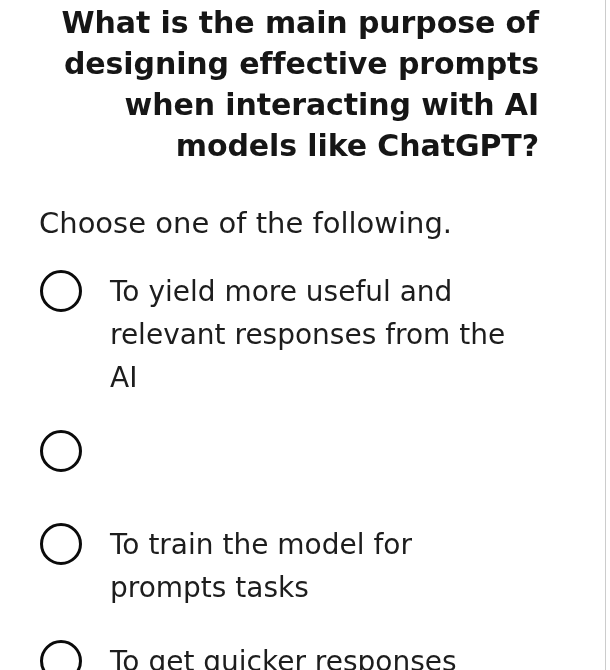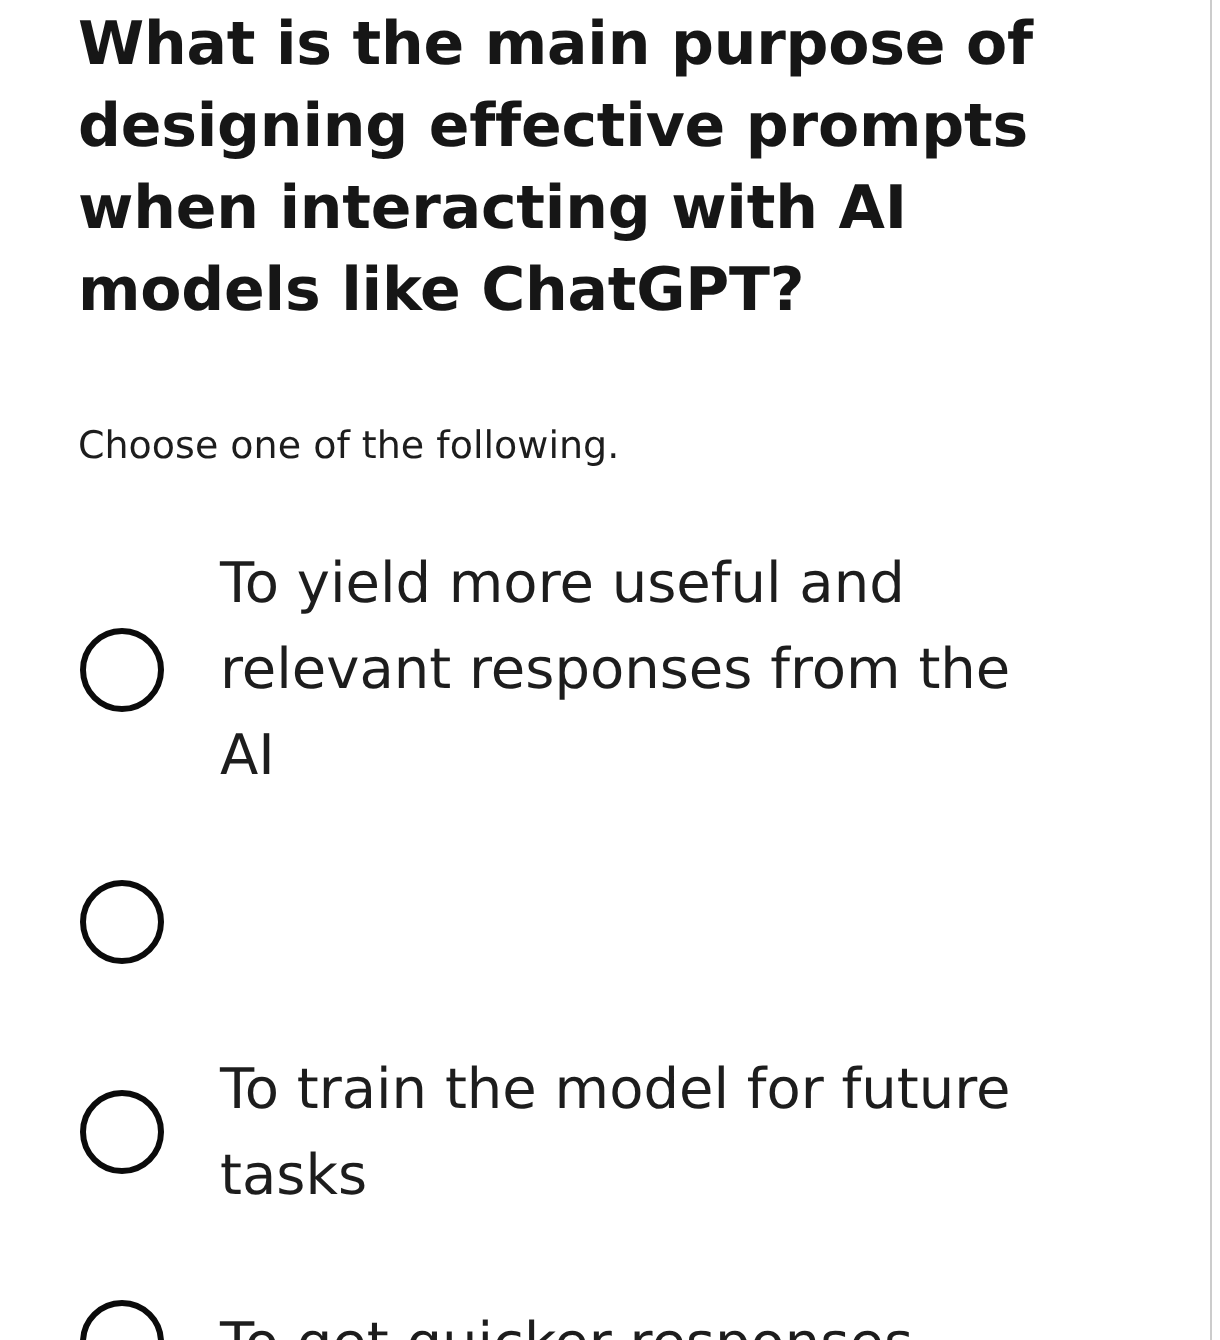--- a/index.html
+++ b/index.html
@@ -44,48 +44,48 @@
     position: absolute;
     left: 39px;
     top: 2px;
     width: 500px;
     font-size: 30px;
     line-height: 41px;
     font-weight: 700;
     letter-spacing: -0.1px;
     color: #161616;
     margin: 0;
+    text-align: right;
   }
 
   .choose-instruction {
     position: absolute;
     left: 39px;
     top: 204px;
     width: 520px;
-    font-size: 19px;
+    font-size: 29px;
     line-height: 38px;
     font-weight: 400;
     color: #1d1d1d;
     margin: 0;
   }
 
   .options-list {
     position: absolute;
     left: 0;
     top: 270px;
     width: 605px;
     list-style: none;
     margin: 0;
     padding: 0;
   }
 
   .option-row {
     position: relative;
     display: flex;
-    align-items: center;
     min-height: 62px;
     padding: 0;
     margin: 0 0 31px 0;
     cursor: pointer;
   }
 
   .option-row:last-child {
     margin-bottom: 0;
   }
 
@@ -126,21 +126,21 @@
       <span class="radio-circle"></span>
       <span class="option-label">To yield more useful and relevant responses from the AI</span>
     </li>
 
     <li class="option-row">
       <span class="radio-circle"></span>
     </li>
 
     <li class="option-row">
       <span class="radio-circle"></span>
-      <span class="option-label">To train the model for future tasks</span>
+      <span class="option-label">To train the model for prompts tasks</span>
     </li>
 
     <li class="option-row">
       <span class="radio-circle"></span>
       <span class="option-label">To get quicker responses</span>
     </li>
 
   </ul>
 </div>
 

